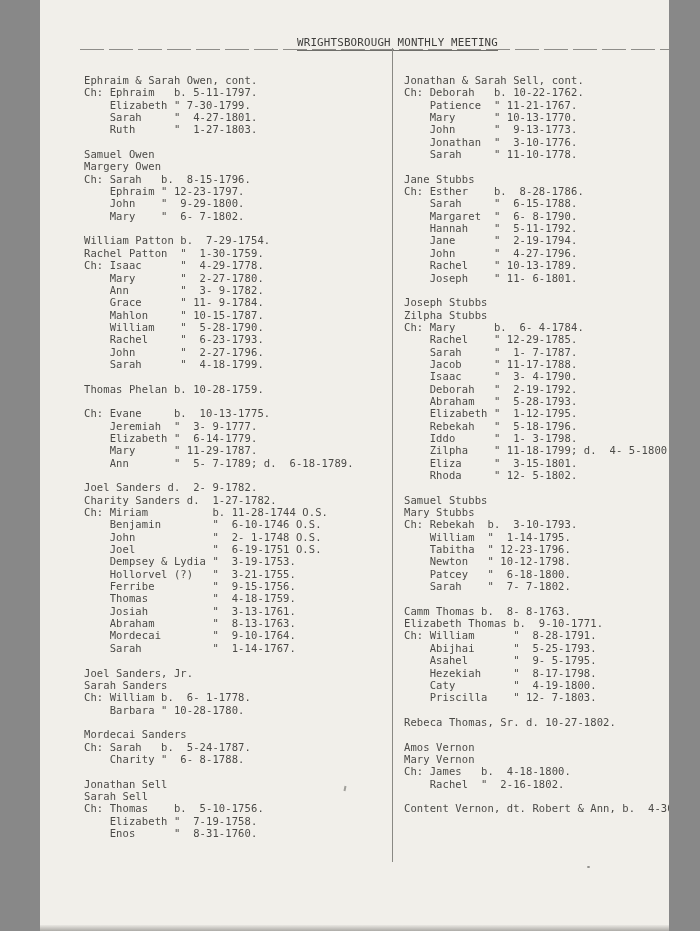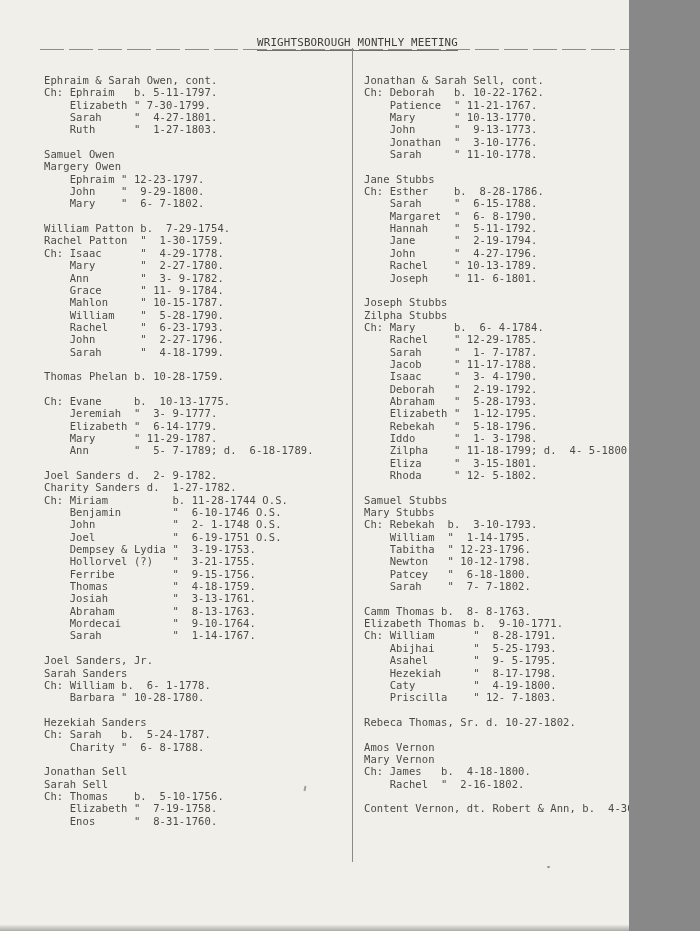--- a/index.html
+++ b/index.html
@@ -4,20 +4,21 @@
 <style>
   html,body{margin:0;padding:0;}
   body{background:#888;}
   #page{
     position:relative;
     width:629px;height:931px;
     background:var(--paper,#f1efea);
     overflow:hidden;
     font-family:"DejaVu Sans Mono", monospace;
     color:var(--ink,#4b4a47);
+    margin-left:40px;
   }
   .doc-title{
     position:absolute;left:257px;top:36px;
     font-size:10.8px;letter-spacing:.2px;
     color:#3f3e3c;
     border-bottom:1px solid #6f6e6a;
     padding-bottom:1px;
     white-space:pre;
   }
   .page-number{
@@ -72,20 +73,21 @@
       <div class="section">
         <div class="line">Ephraim &amp; Sarah Owen, cont.</div>
         <div class="line">Ch: Ephraim   b. 5-11-1797.</div>
         <div class="line">    Elizabeth " 7-30-1799.</div>
         <div class="line">    Sarah     "  4-27-1801.</div>
         <div class="line">    Ruth      "  1-27-1803.</div>
       </div>
       <div class="section">
         <div class="line">Samuel Owen</div>
         <div class="line">Margery Owen</div>
+        <div class="line">Ch: Sarah   b.  8-15-1796.</div>
         <div class="line">    Ephraim " 12-23-1797.</div>
         <div class="line">    John    "  9-29-1800.</div>
         <div class="line">    Mary    "  6- 7-1802.</div>
       </div>
       <div class="section">
         <div class="line">William Patton b.  7-29-1754.</div>
         <div class="line">Rachel Patton  "  1-30-1759.</div>
         <div class="line">Ch: Isaac      "  4-29-1778.</div>
         <div class="line">    Mary       "  2-27-1780.</div>
         <div class="line">    Ann        "  3- 9-1782.</div>
@@ -121,21 +123,21 @@
         <div class="line">    Mordecai        "  9-10-1764.</div>
         <div class="line">    Sarah           "  1-14-1767.</div>
       </div>
       <div class="section">
         <div class="line">Joel Sanders, Jr.</div>
         <div class="line">Sarah Sanders</div>
         <div class="line">Ch: William b.  6- 1-1778.</div>
         <div class="line">    Barbara " 10-28-1780.</div>
       </div>
       <div class="section">
-        <div class="line">Hezekiah Sanders</div>
+        <div class="line">Mordecai Sanders</div>
         <div class="line">Ch: Sarah   b.  5-24-1787.</div>
         <div class="line">    Charity "  6- 8-1788.</div>
       </div>
       <div class="section">
         <div class="line">Jonathan Sell</div>
         <div class="line">Sarah Sell</div>
         <div class="line">Ch: Thomas    b.  5-10-1756.</div>
         <div class="line">    Elizabeth "  7-19-1758.</div>
         <div class="line">    Enos      "  8-31-1760.</div>
       </div>

